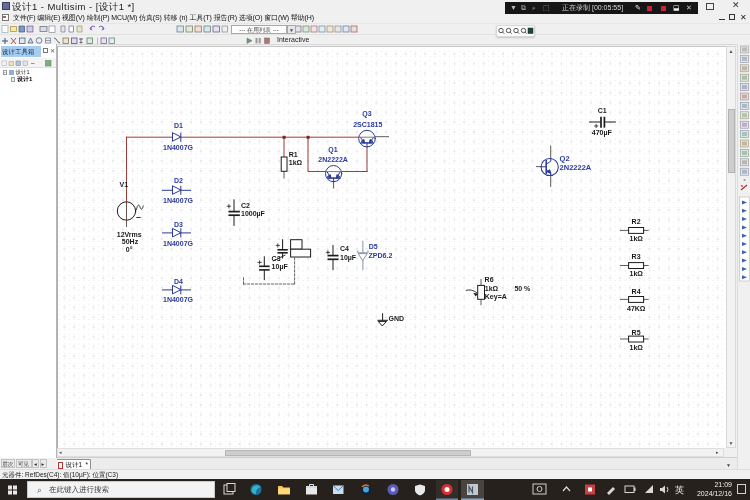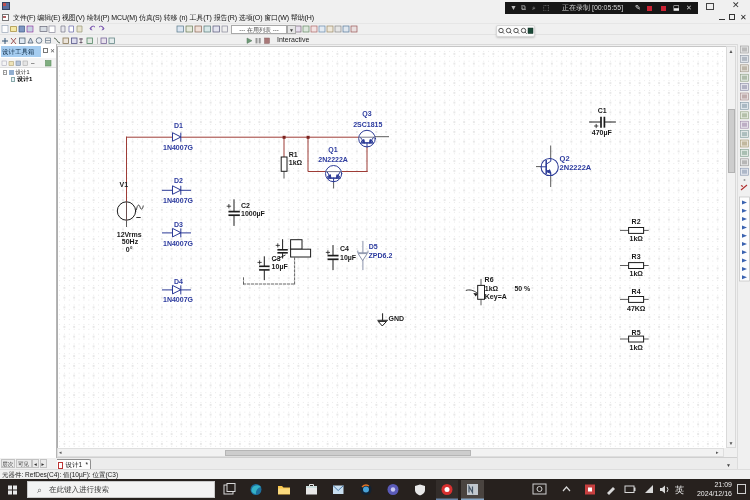--- a/index.html
+++ b/index.html
@@ -56,20 +56,21 @@
 #searchbox{left:27px;top:2px;width:188px;height:17.5px;background:#f3f3f3;border:1px solid #c9c9c9;font-size:7.5px;line-height:16px;color:#3c3c3c;}
 svg{position:absolute;left:0;top:0;}
 </style>
 </head>
 <body>
 <div id="app">
 
   <div class="abs" id="titlebar"></div>
   <div class="abs" id="appico"></div>
     <div class="abs" style="left:3px;top:3px;width:3px;height:3px;background:#c05050;"></div>
+  <div class="abs" id="titletxt">设计1 - Multisim - [设计1 *]</div>
   <div class="abs winbtn" style="left:706px;top:3px;width:8px;height:7px;border:1px solid #444;"></div>
   <div class="abs winbtn" style="left:732px;top:1px;">✕</div>
 
   <div class="abs" id="menubar"></div>
   <div class="abs" id="menuico"></div>
     <div class="abs" style="left:3px;top:15.5px;width:3px;height:2px;background:#b06060;"></div>
   <div class="abs" id="menutxt">文件(F) 编辑(E) 视图(V) 绘制(P) MCU(M) 仿真(S) 转移 (n) 工具(T) 报告(R) 选项(O) 窗口(W) 帮助(H)</div>
   <div class="abs" style="left:719px;top:15px;width:6px;height:5px;border-bottom:1.5px solid #333;"></div>
   <div class="abs" style="left:729px;top:14px;width:6px;height:6px;border:1px solid #333;"></div>
   <div class="abs" style="left:740px;top:12.5px;font-size:8px;color:#222;">✕</div>

